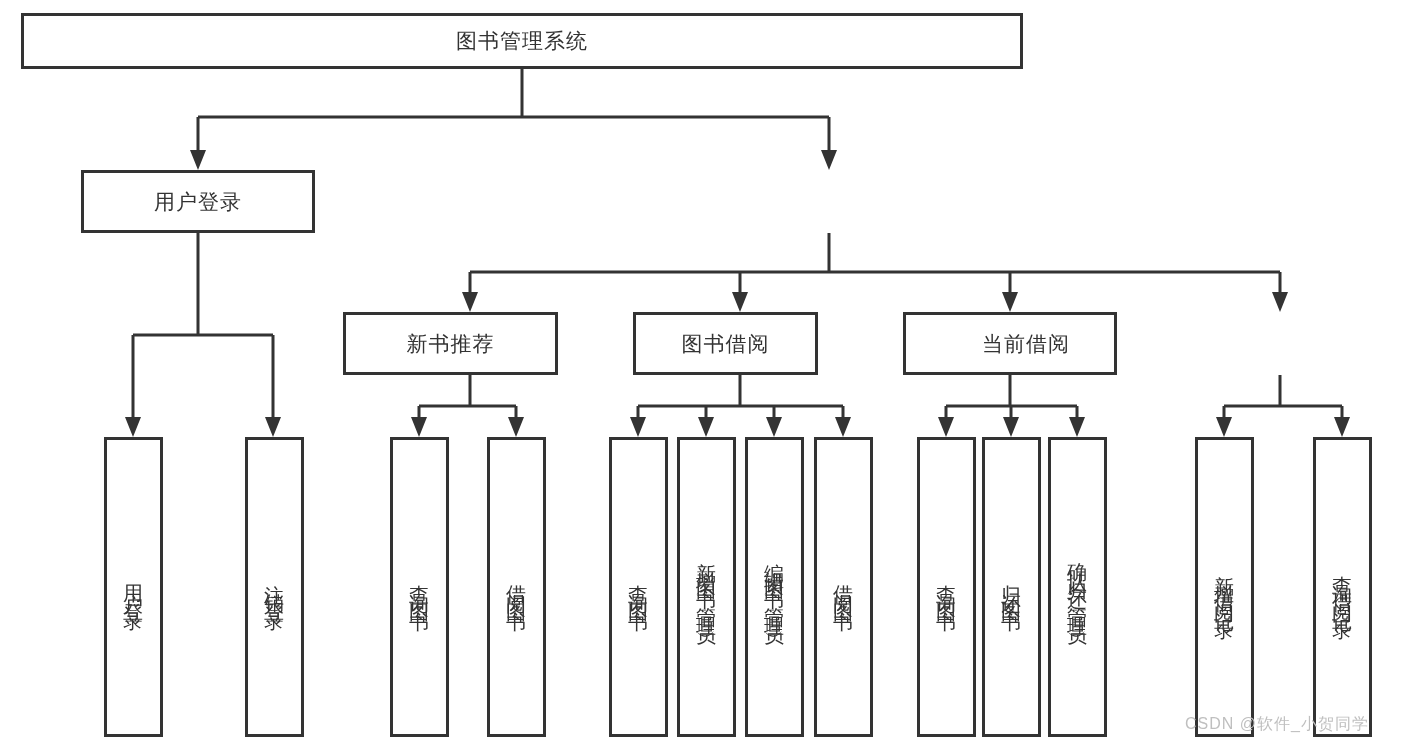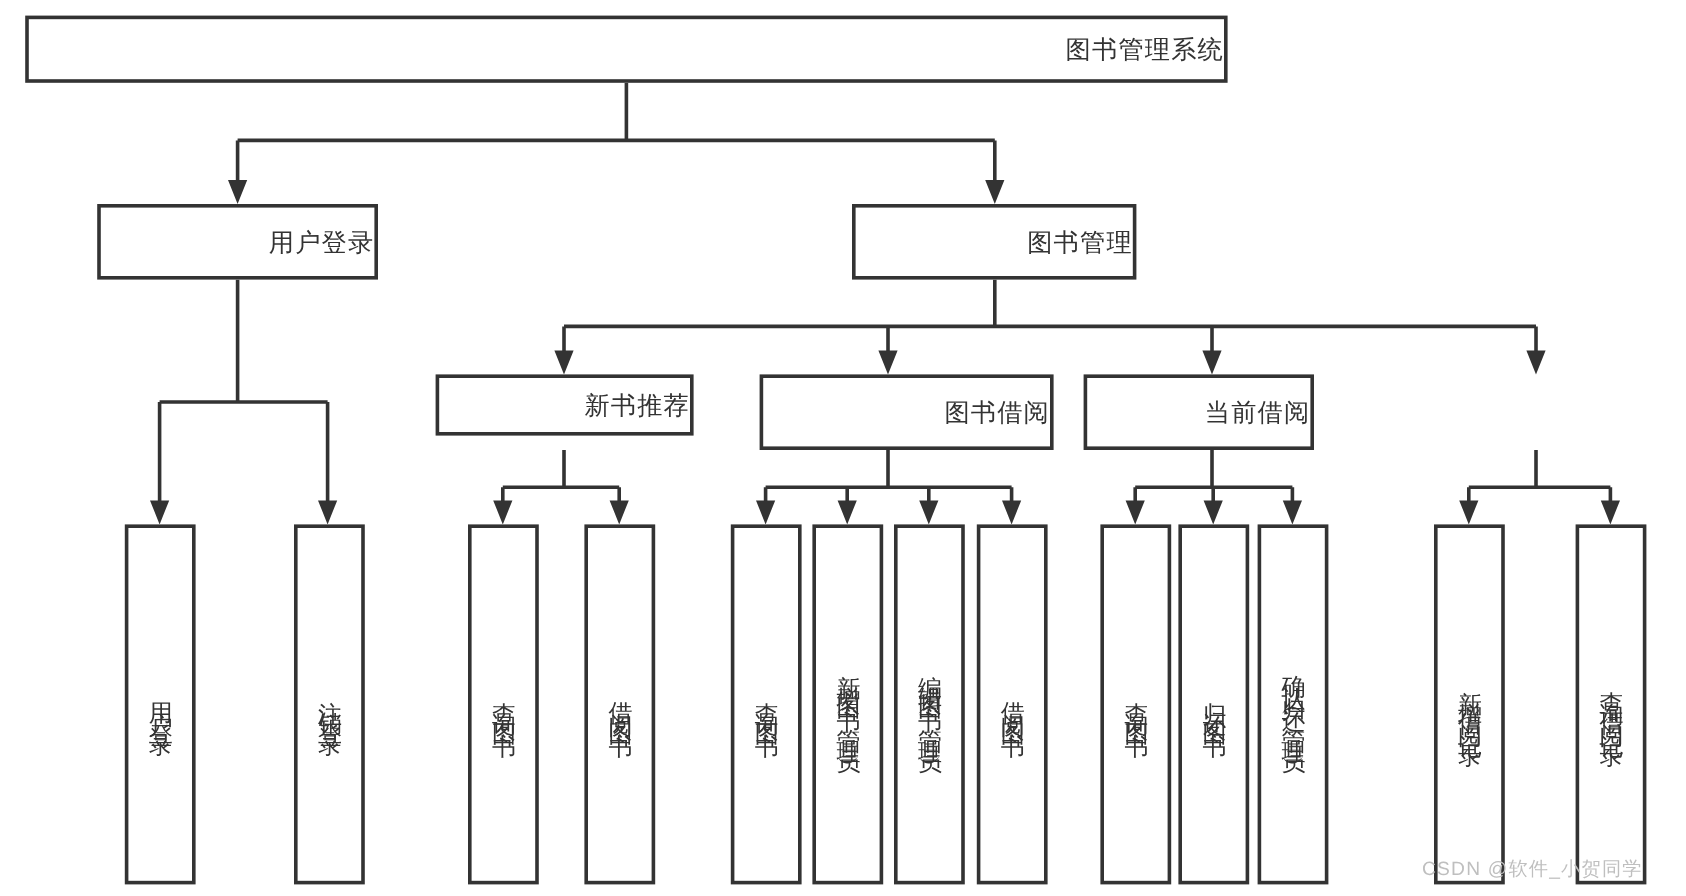--- a/index.html
+++ b/index.html
@@ -22,21 +22,21 @@
     width: 1405px;
     height: 747px;
   }
   .hbox {
     position: absolute;
     box-sizing: border-box;
     border: 3px solid #333333;
     background: #ffffff;
     display: flex;
     align-items: center;
-    justify-content: flex-end;
+    justify-content: center;
     font-size: 21px;
     color: #333333;
     letter-spacing: 1px;
   }
   .leaf {
     position: absolute;
     box-sizing: border-box;
     border: 3px solid #333333;
     background: #ffffff;
     top: 437px;
@@ -52,23 +52,23 @@
     font-size: 20px;
     color: #333333;
     letter-spacing: 9px;
     line-height: 1;
     white-space: nowrap;
   }
   
   #n-root           { left: 21px;   top: 13px;  width: 1002px; height: 56px; }
   #n-user-login     { left: 81px;   top: 170px; width: 234px;  height: 63px; }
   #n-book-mgmt      { left: 710px;  top: 170px; width: 237px;  height: 63px; }
-  #n-new-book-rec   { left: 363px;  top: 312px; width: 215px;  height: 51px; }
-  #n-book-borrow    { left: 633px;  top: 312px; width: 245px;  height: 63px; }
-  #n-current-borrow { left: 903px;  top: 312px; width: 192px;  height: 63px; padding-left: 32px; }
+  #n-new-book-rec   { left: 343px;  top: 312px; width: 215px;  height: 63px; }
+  #n-book-borrow    { left: 633px;  top: 312px; width: 185px;  height: 63px; }
+  #n-current-borrow { left: 903px;  top: 312px; width: 214px;  height: 63px; padding-left: 32px; }
   #n-borrow-record  { left: 1172px; top: 312px; width: 215px;  height: 63px; }
   #n-leaf-user-login   { left: 104px; }
   #n-leaf-logout       { left: 245px; }
   #n-leaf-query1       { left: 390px; }
   #n-leaf-borrow1      { left: 487px; }
   #n-leaf-query2       { left: 609px; }
   #n-leaf-add-book     { left: 677px; }
   #n-leaf-edit-book    { left: 745px; }
   #n-leaf-borrow2      { left: 814px; }
   #n-leaf-query3       { left: 917px; }
@@ -113,23 +113,20 @@
       M1069 417 H1085 L1077 437 Z
       M1216 417 H1232 L1224 437 Z  M1334 417 H1350 L1342 437 Z"></path>
   </svg>
 
   <div class="hbox" id="n-root">
     <span>图书管理系统</span>
   </div>
 
   <div class="hbox" id="n-user-login">
     <span>用户登录</span>
-  </div>
-  <div class="hbox" id="n-book-mgmt">
-    <span>图书管理</span>
   </div>
 
   <div class="hbox" id="n-new-book-rec">
     <span>新书推荐</span>
   </div>
   <div class="hbox" id="n-book-borrow">
     <span>图书借阅</span>
   </div>
   <div class="hbox" id="n-current-borrow">
     <span>当前借阅</span>

